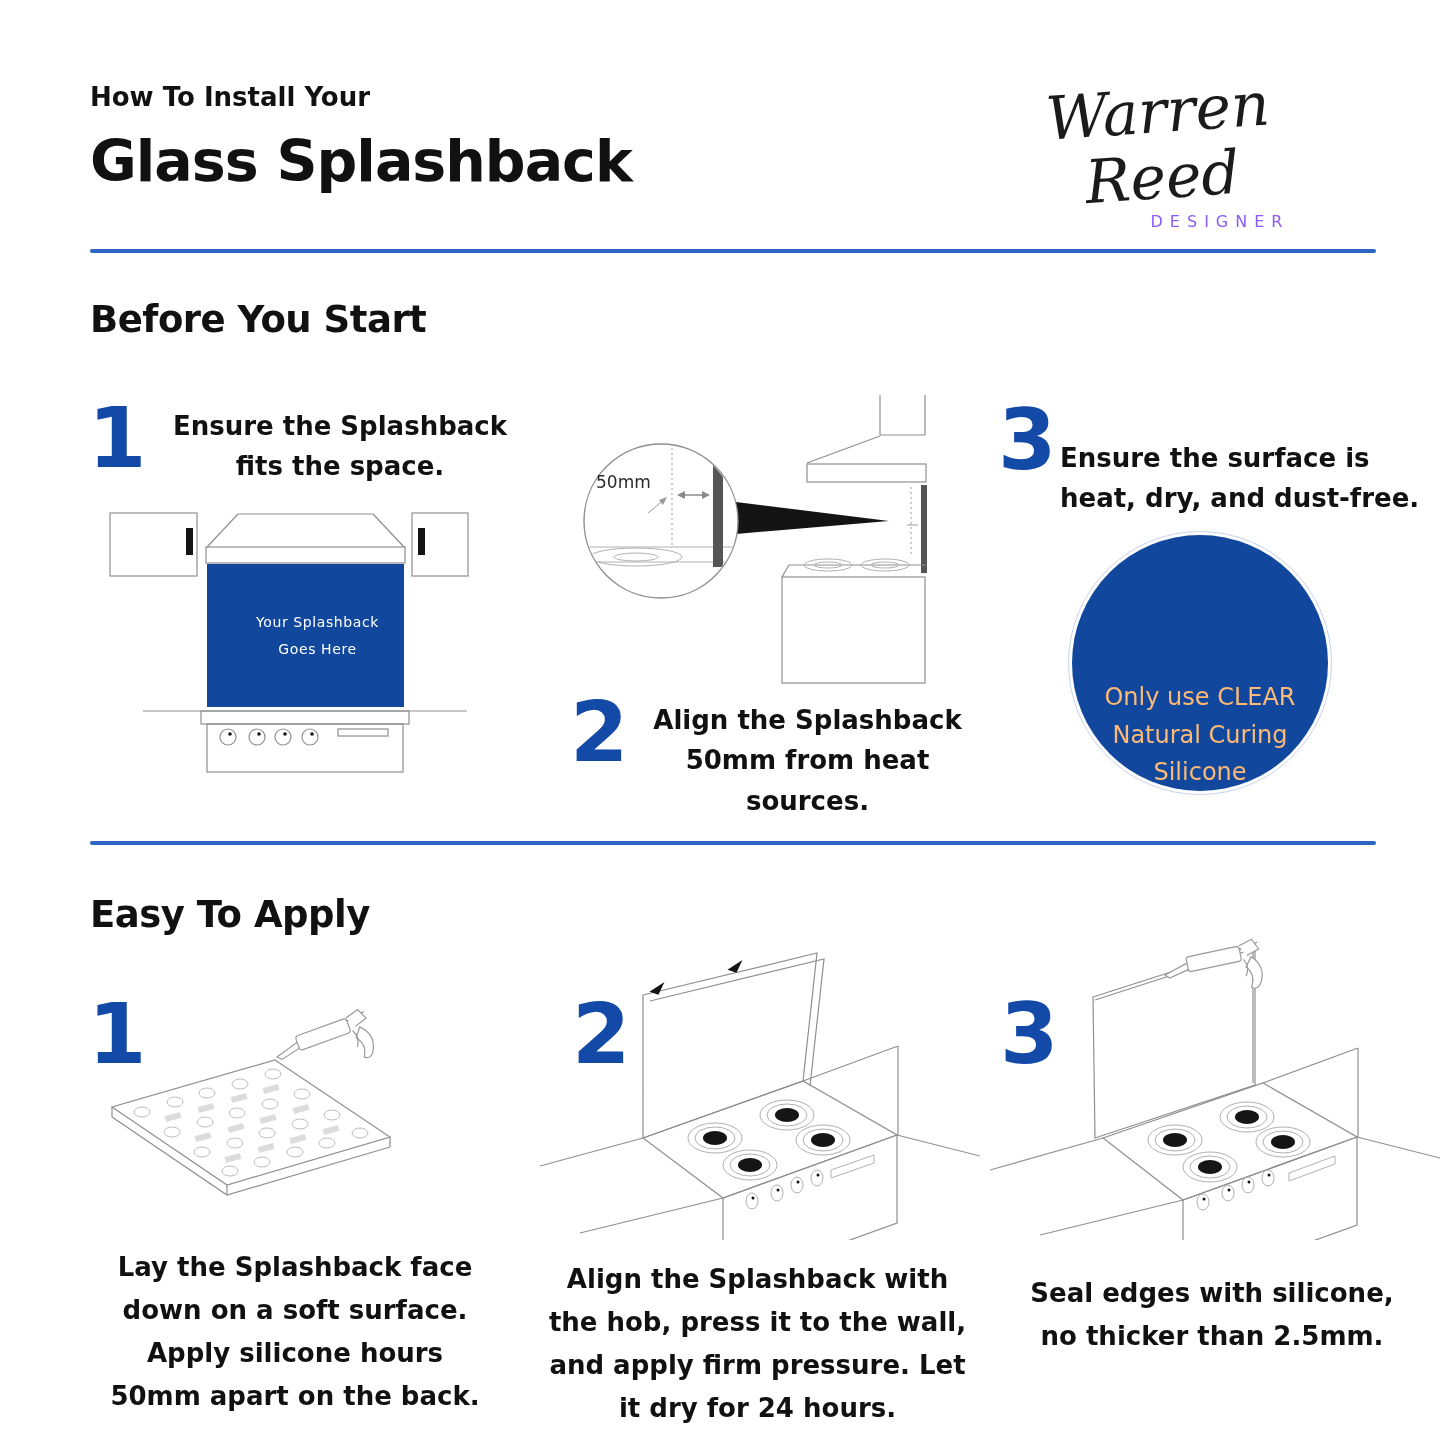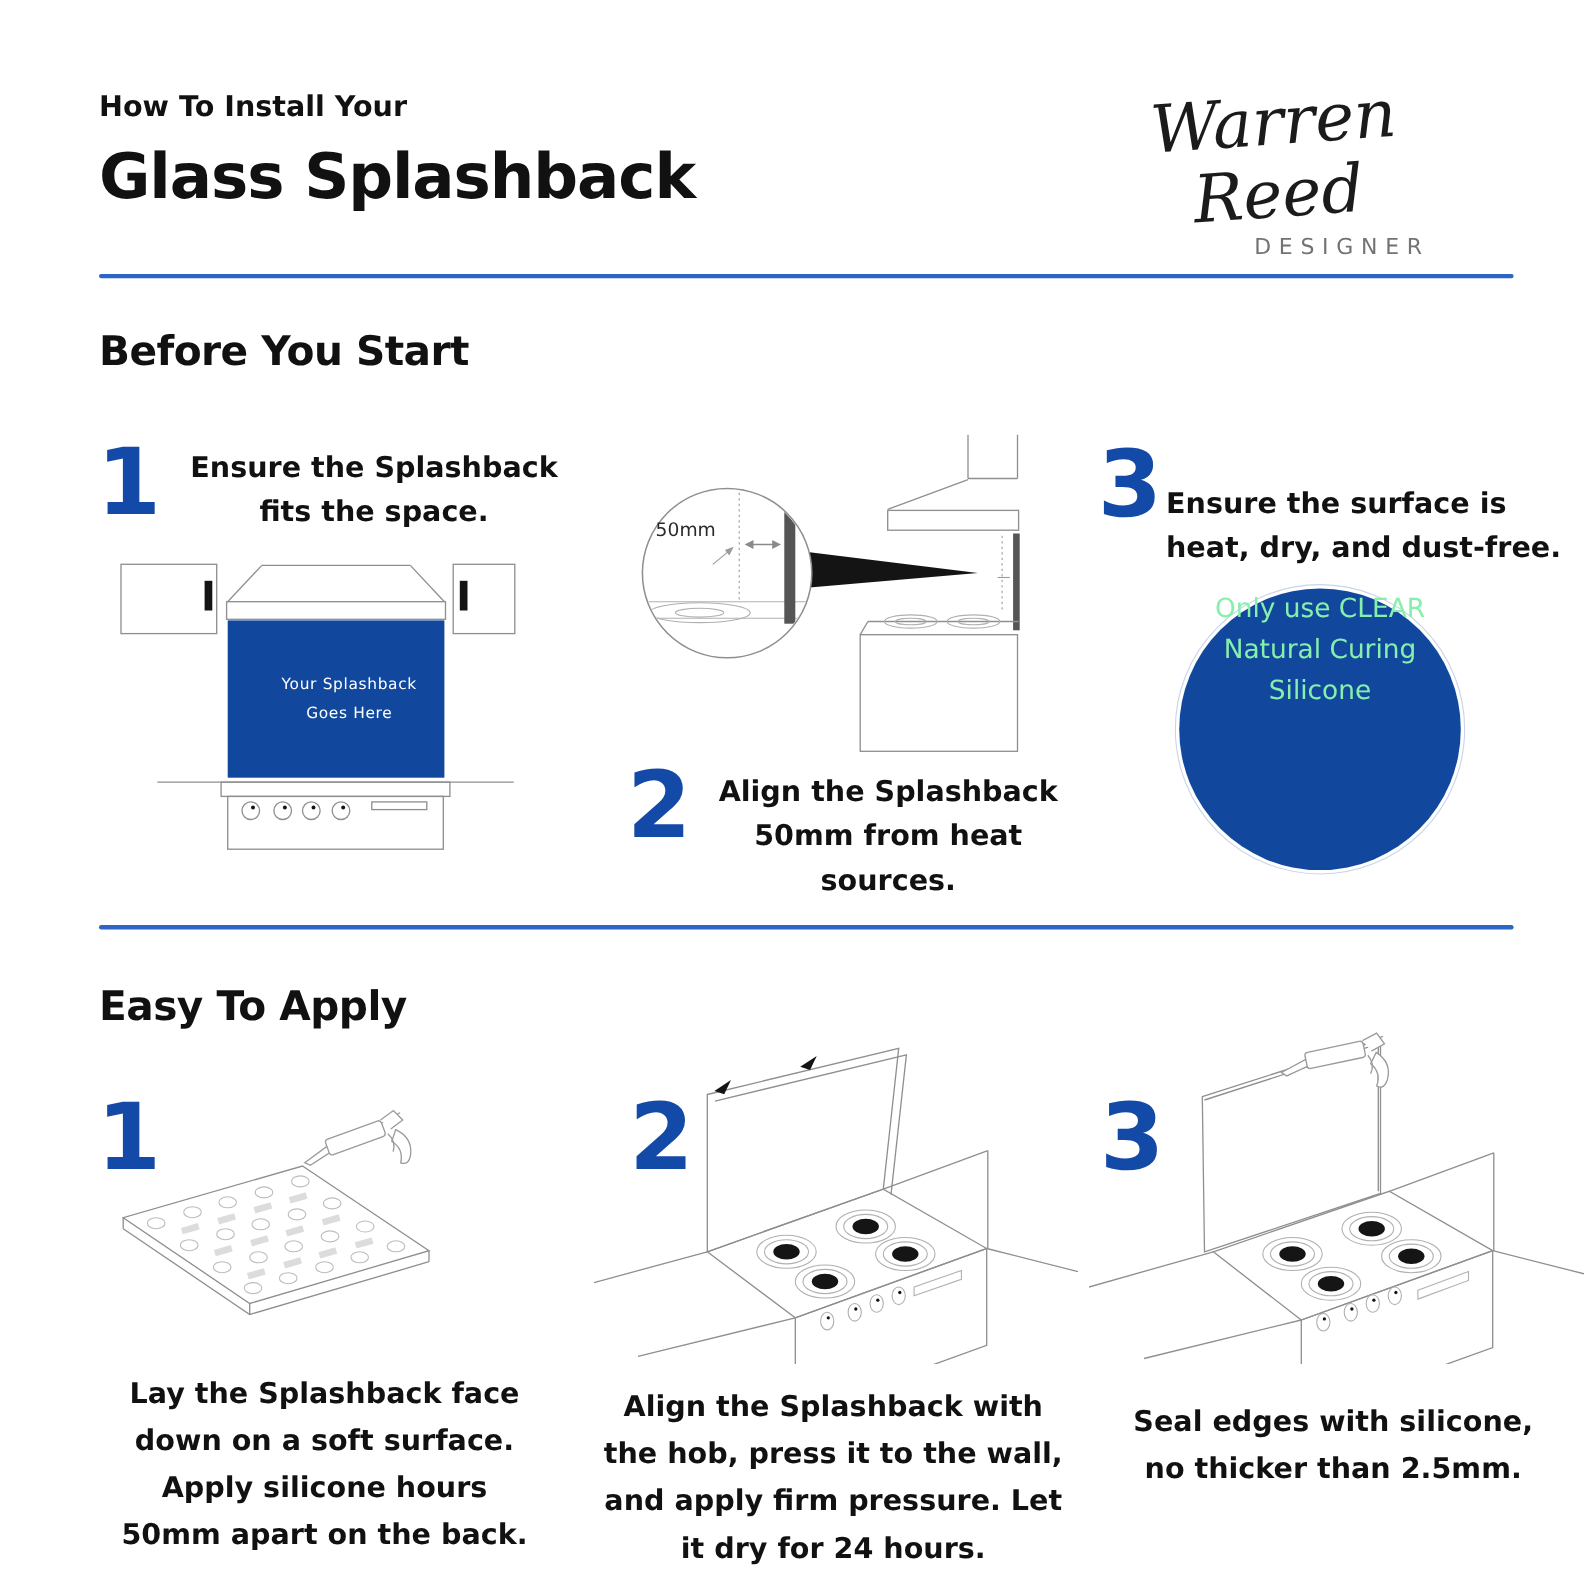--- a/index.html
+++ b/index.html
@@ -7,35 +7,35 @@
   }
   html,body{margin:0;padding:0;background:#fff;}
   #page{position:relative;width:1445px;height:1445px;background:#fff;overflow:hidden;
         font-family:"DejaVu Sans","Liberation Sans",sans-serif;color:var(--text);}
   .abs{position:absolute;}
   .title1{left:90px;top:82px;font-size:26px;font-weight:bold;letter-spacing:0px;}
   .title2{left:90px;top:128px;font-size:57px;font-weight:bold;letter-spacing:-1px;}
   .logo{left:975px;top:78px;width:370px;text-align:center;}
   .logo-name{font-family:"DejaVu Serif","Liberation Serif",serif;font-style:italic;
              font-size:60px;color:#1b1b1b;transform:rotate(-4deg);line-height:1.1;}
-  .logo-sub{font-size:20px;letter-spacing:7px;color:#737373;margin-top:2px;padding-left:120px;}
+  .logo-sub{font-size:16px;letter-spacing:7px;color:#8b5cf6;margin-top:2px;padding-left:120px;}
   .divider{left:90px;width:1286px;height:4px;background:var(--divider);border-radius:2px;}
   .h2{font-size:37px;font-weight:bold;letter-spacing:-0.5px;}
   .num{font-size:84px;font-weight:bold;color:var(--number);line-height:1;}
   .step-text{font-size:26px;font-weight:bold;line-height:1.55;text-align:center;}
   .step-text.left{text-align:left;margin-top:34px;}
   .caption{font-size:26px;font-weight:bold;line-height:1.65;text-align:center;}
   .splash-label{left:207px;top:566px;width:221px;height:140px;display:flex;flex-direction:column;
       justify-content:center;align-items:center;color:#fff;font-size:14px;line-height:1.9;letter-spacing:0.6px;}
   .mm-label{left:596px;top:472px;font-size:17px;color:#2a2a2a;}
   .note-outer{left:1068px;top:531px;width:264px;height:264px;border-radius:50%;
       border:1px solid #c7d4ea;padding:3px;box-sizing:border-box;}
   .note-inner{width:100%;height:100%;border-radius:50%;background:var(--accent);
-      display:flex;flex-direction:column;justify-content:flex-start;align-items:center;
-      color:#86efac;font-size:24px;line-height:1.55;}
+      display:flex;flex-direction:column;justify-content:flex-end;align-items:center;
+      color:#fdba74;font-size:24px;line-height:1.55;}
   svg{display:block;}
   .ln{stroke:#8f8f8f;stroke-width:1.2;fill:none;}
   .lnl{stroke:#b0b0b0;stroke-width:1;fill:none;}
 </style>
 </head>
 <body>
 
 <div id="page">
 
   <div class="abs title1">How To Install Your</div>

